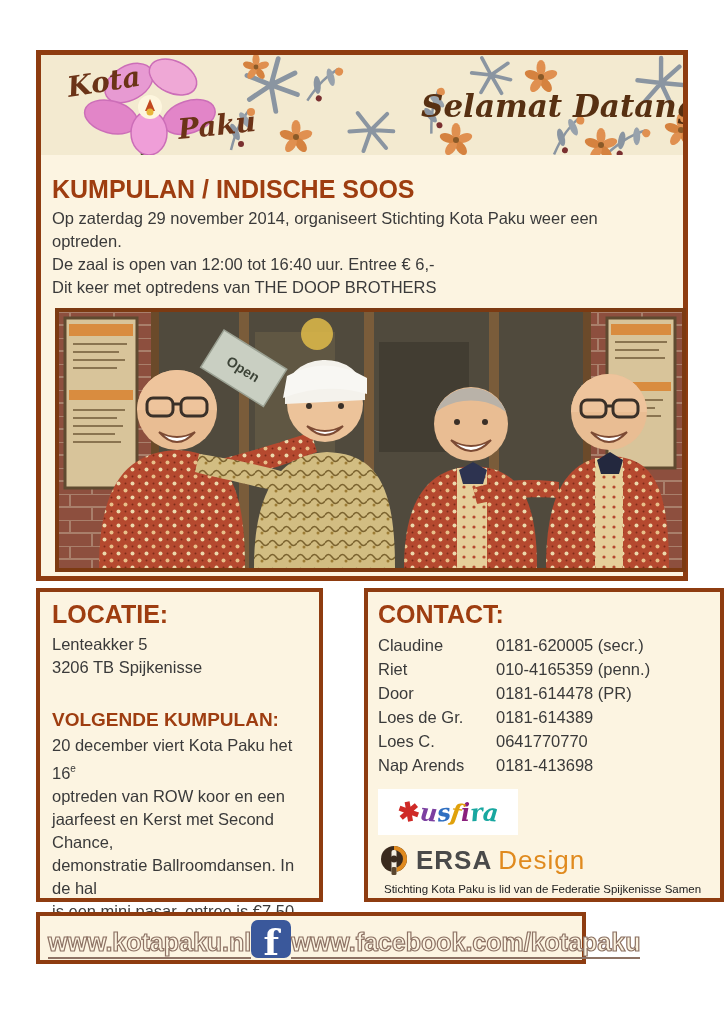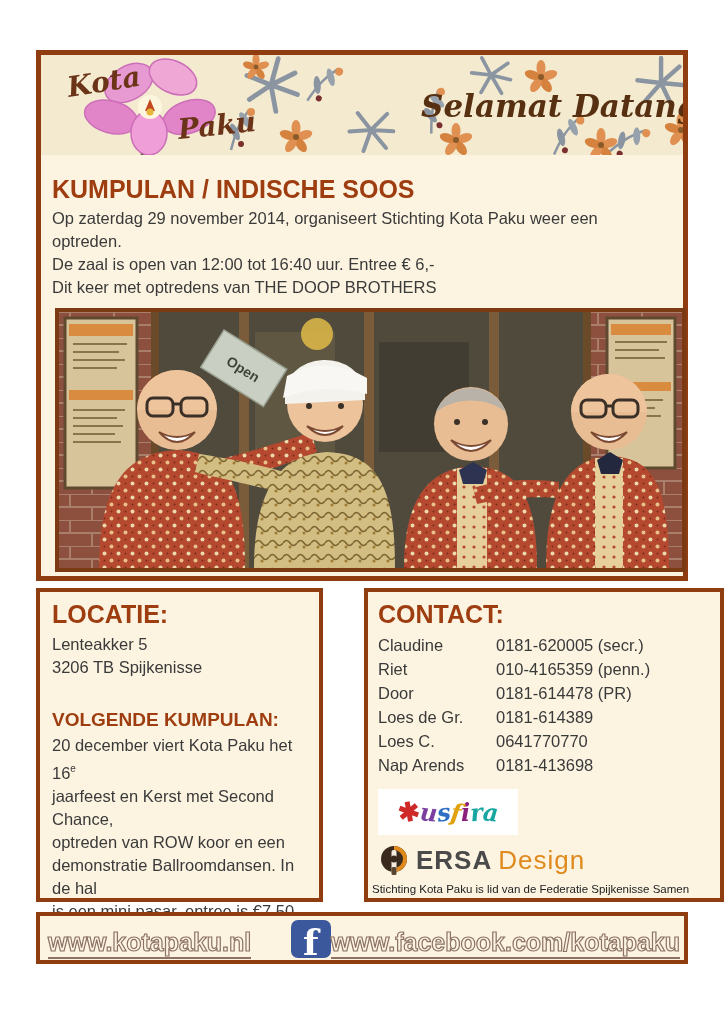--- a/index.html
+++ b/index.html
@@ -32,24 +32,24 @@
   .pf-star{color:#cf2a27;font-style:normal;font-size:26px;transform:rotate(-10deg);}
   .pf-0{color:#7b3fa0;transform:rotate(6deg);}
   .pf-1{color:#2f6fc1;transform:rotate(-8deg);}
   .pf-2{color:#e0a10c;transform:rotate(8deg);}
   .pf-3{color:#8b1f7c;}
   .pf-4{color:#18a7a0;transform:rotate(-6deg);}
   .pf-5{color:#18a7a0;transform:rotate(5deg);}
   .ersa-row{margin-top:10px;display:flex;align-items:flex-start;}
   .ersa-text{font-size:26px;letter-spacing:1px;margin-left:6px;color:#4a4a4a;font-weight:bold;}
   .ersa-design{color:#e08a1e;font-weight:normal;margin-left:6px;}
-  .fed-note{position:absolute;left:4px;right:4px;bottom:3px;font-size:11.5px;color:#222;white-space:nowrap;}
+  .fed-note{position:absolute;left:16px;right:4px;bottom:3px;font-size:11.5px;color:#222;white-space:nowrap;}
 
   
-  .footer-box{left:36px;top:912px;width:652px;height:52px;border-width:4px;display:flex;align-items:flex-end;justify-content:space-between;padding:0 4px 1px 8px;}
+  .footer-box{left:36px;top:912px;width:550px;height:52px;border-width:4px;display:flex;align-items:flex-end;justify-content:space-between;padding:0 4px 1px 8px;}
   .outline-text{
     font-size:25px;font-weight:bold;color:#fcf4e1;
     -webkit-text-stroke:1.2px #8d7264;text-stroke:1.2px #8d7264;
     border-bottom:2px solid #8d7264;line-height:30px;text-decoration:none;display:inline-block;
   }
   .fb-group{display:flex;align-items:flex-end;}
   .fb-icon{width:40px;height:38px;background:#3a589b;border-radius:7px;color:#ffffff;
     font-family:"DejaVu Serif", serif;font-weight:bold;font-size:36px;line-height:44px;
     text-align:center;overflow:hidden;flex:none;margin-bottom:1px;}
 </style>
@@ -227,22 +227,22 @@
   </div>
 </div>
 
 <div class="box left-box">
   <div class="section-title">LOCATIE:</div>
   <div class="addr-line">Lenteakker 5</div>
   <div class="addr-line">3206 TB Spijkenisse</div>
 
   <div class="sub-title">VOLGENDE KUMPULAN:</div>
   <div class="next-line"><span>20 december viert Kota Paku het 16</span><sup>e</sup></div>
+  <div class="next-line">optreden van ROW koor en een</div>
   <div class="next-line">jaarfeest en Kerst met Second Chance,</div>
-  <div class="next-line">optreden van ROW koor en een</div>
   <div class="next-line">demonstratie Ballroomdansen. In de hal</div>
   <div class="next-line">is een mini pasar, entree is €7,50</div>
   <div class="next-line">U bent allen van harte welkom.</div>
 </div>
 
 <div class="box right-box">
   <div class="section-title">CONTACT:</div>
 
   <div class="contact-row">
     <span class="contact-name">Claudine</span>

